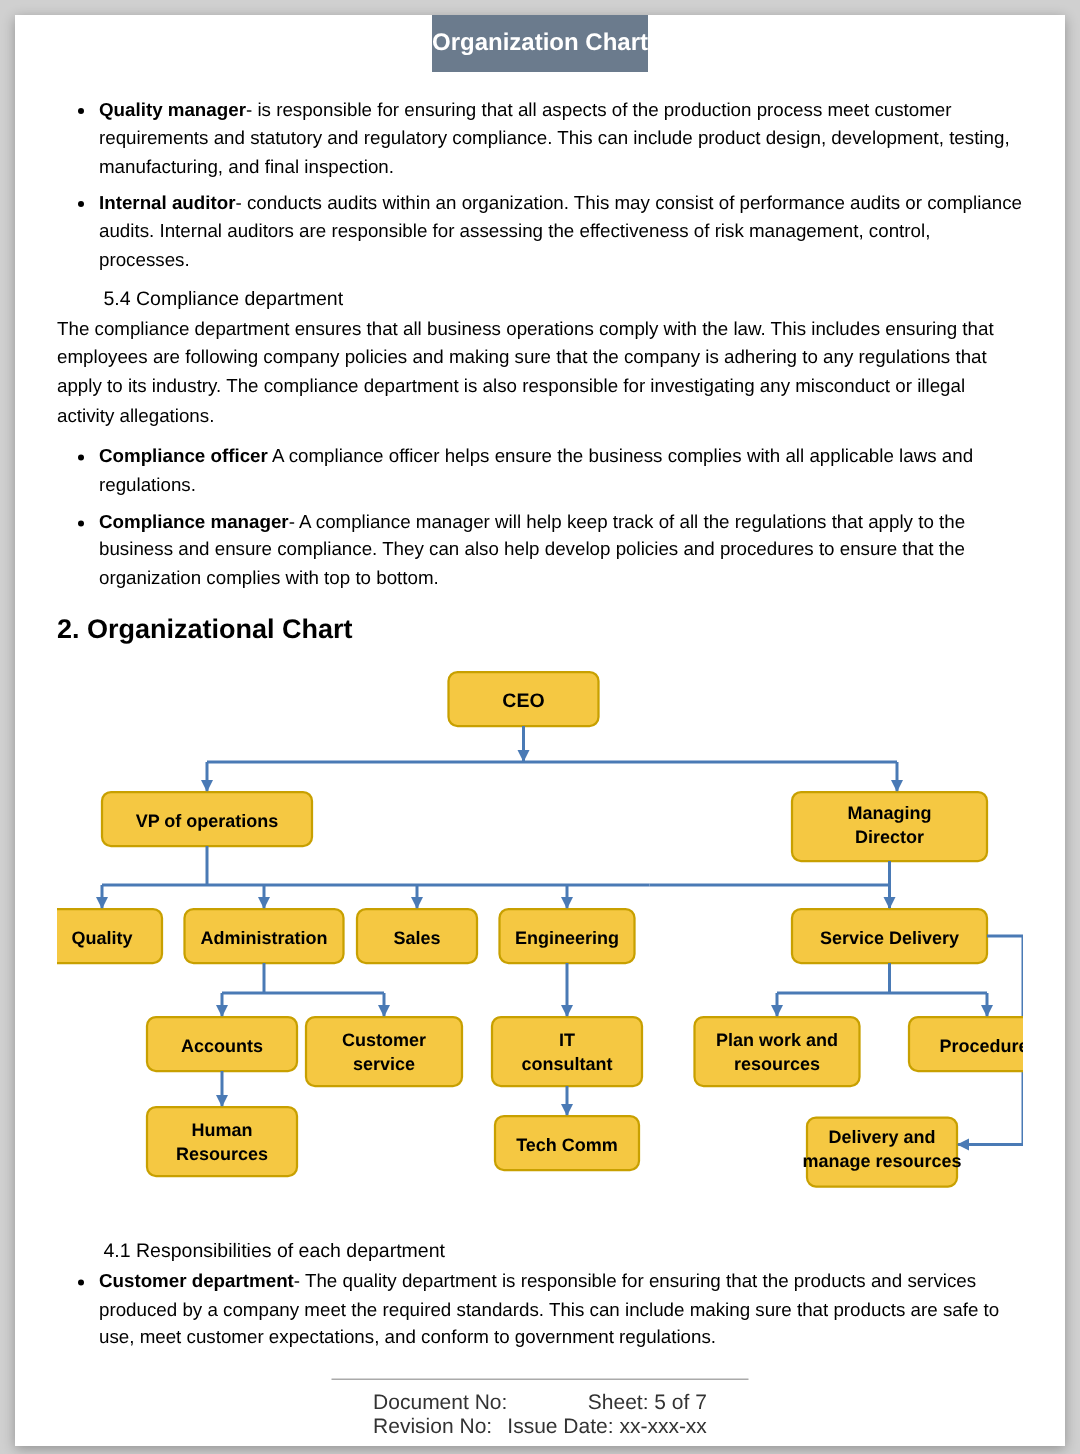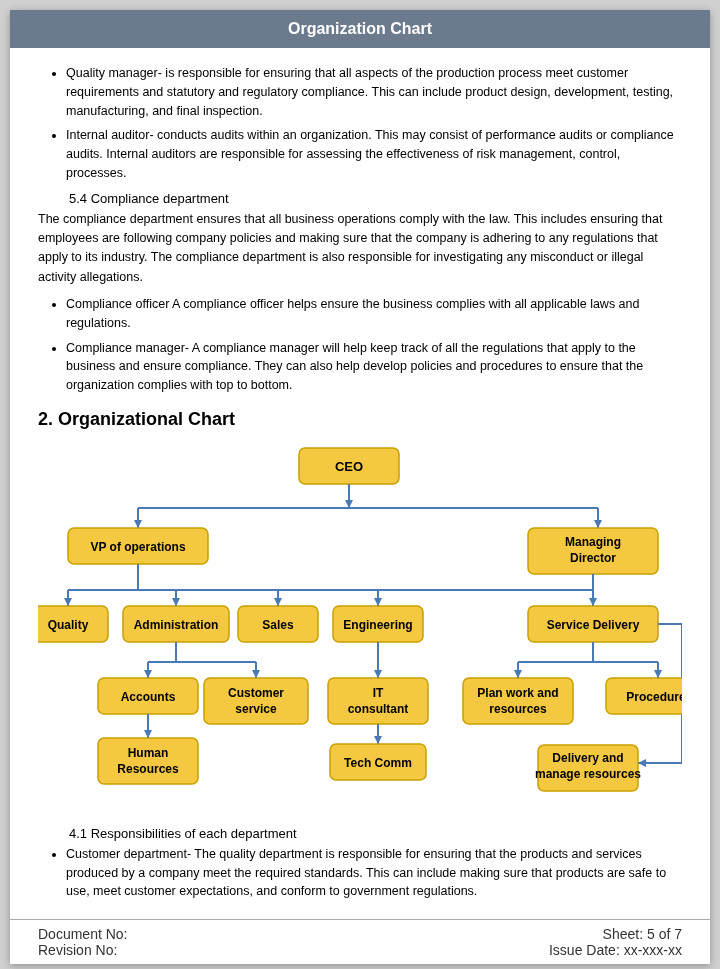--- a/index.html
+++ b/index.html
@@ -13,20 +13,21 @@
       padding: 10px;
     }
     .page {
       background: #fff;
       width: 700px;
       min-height: 950px;
       padding: 0;
       box-shadow: 0 2px 8px rgba(0,0,0,0.3);
       display: flex;
       flex-direction: column;
+      align-items: center;
     }
     .header-bar {
       background: #6b7b8d;
       color: #fff;
       text-align: center;
       padding: 10px 0;
       font-size: 16px;
       font-weight: bold;
     }
     .content {
@@ -37,21 +38,21 @@
       list-style: disc;
       padding-left: 28px;
       font-size: 12.5px;
       line-height: 1.5;
       margin-bottom: 8px;
     }
     .bullet-list li {
       margin-bottom: 6px;
     }
     .bullet-list li span.bold {
-      font-weight: normal;
+      font-weight: bold;
       margin-top: 48px;
     }
     .section-title {
       font-weight: normal;
       font-size: 13px;
       margin-bottom: 4px;
       margin-top: 8px;
       margin-left: 31px;
     }
     .section-para {

